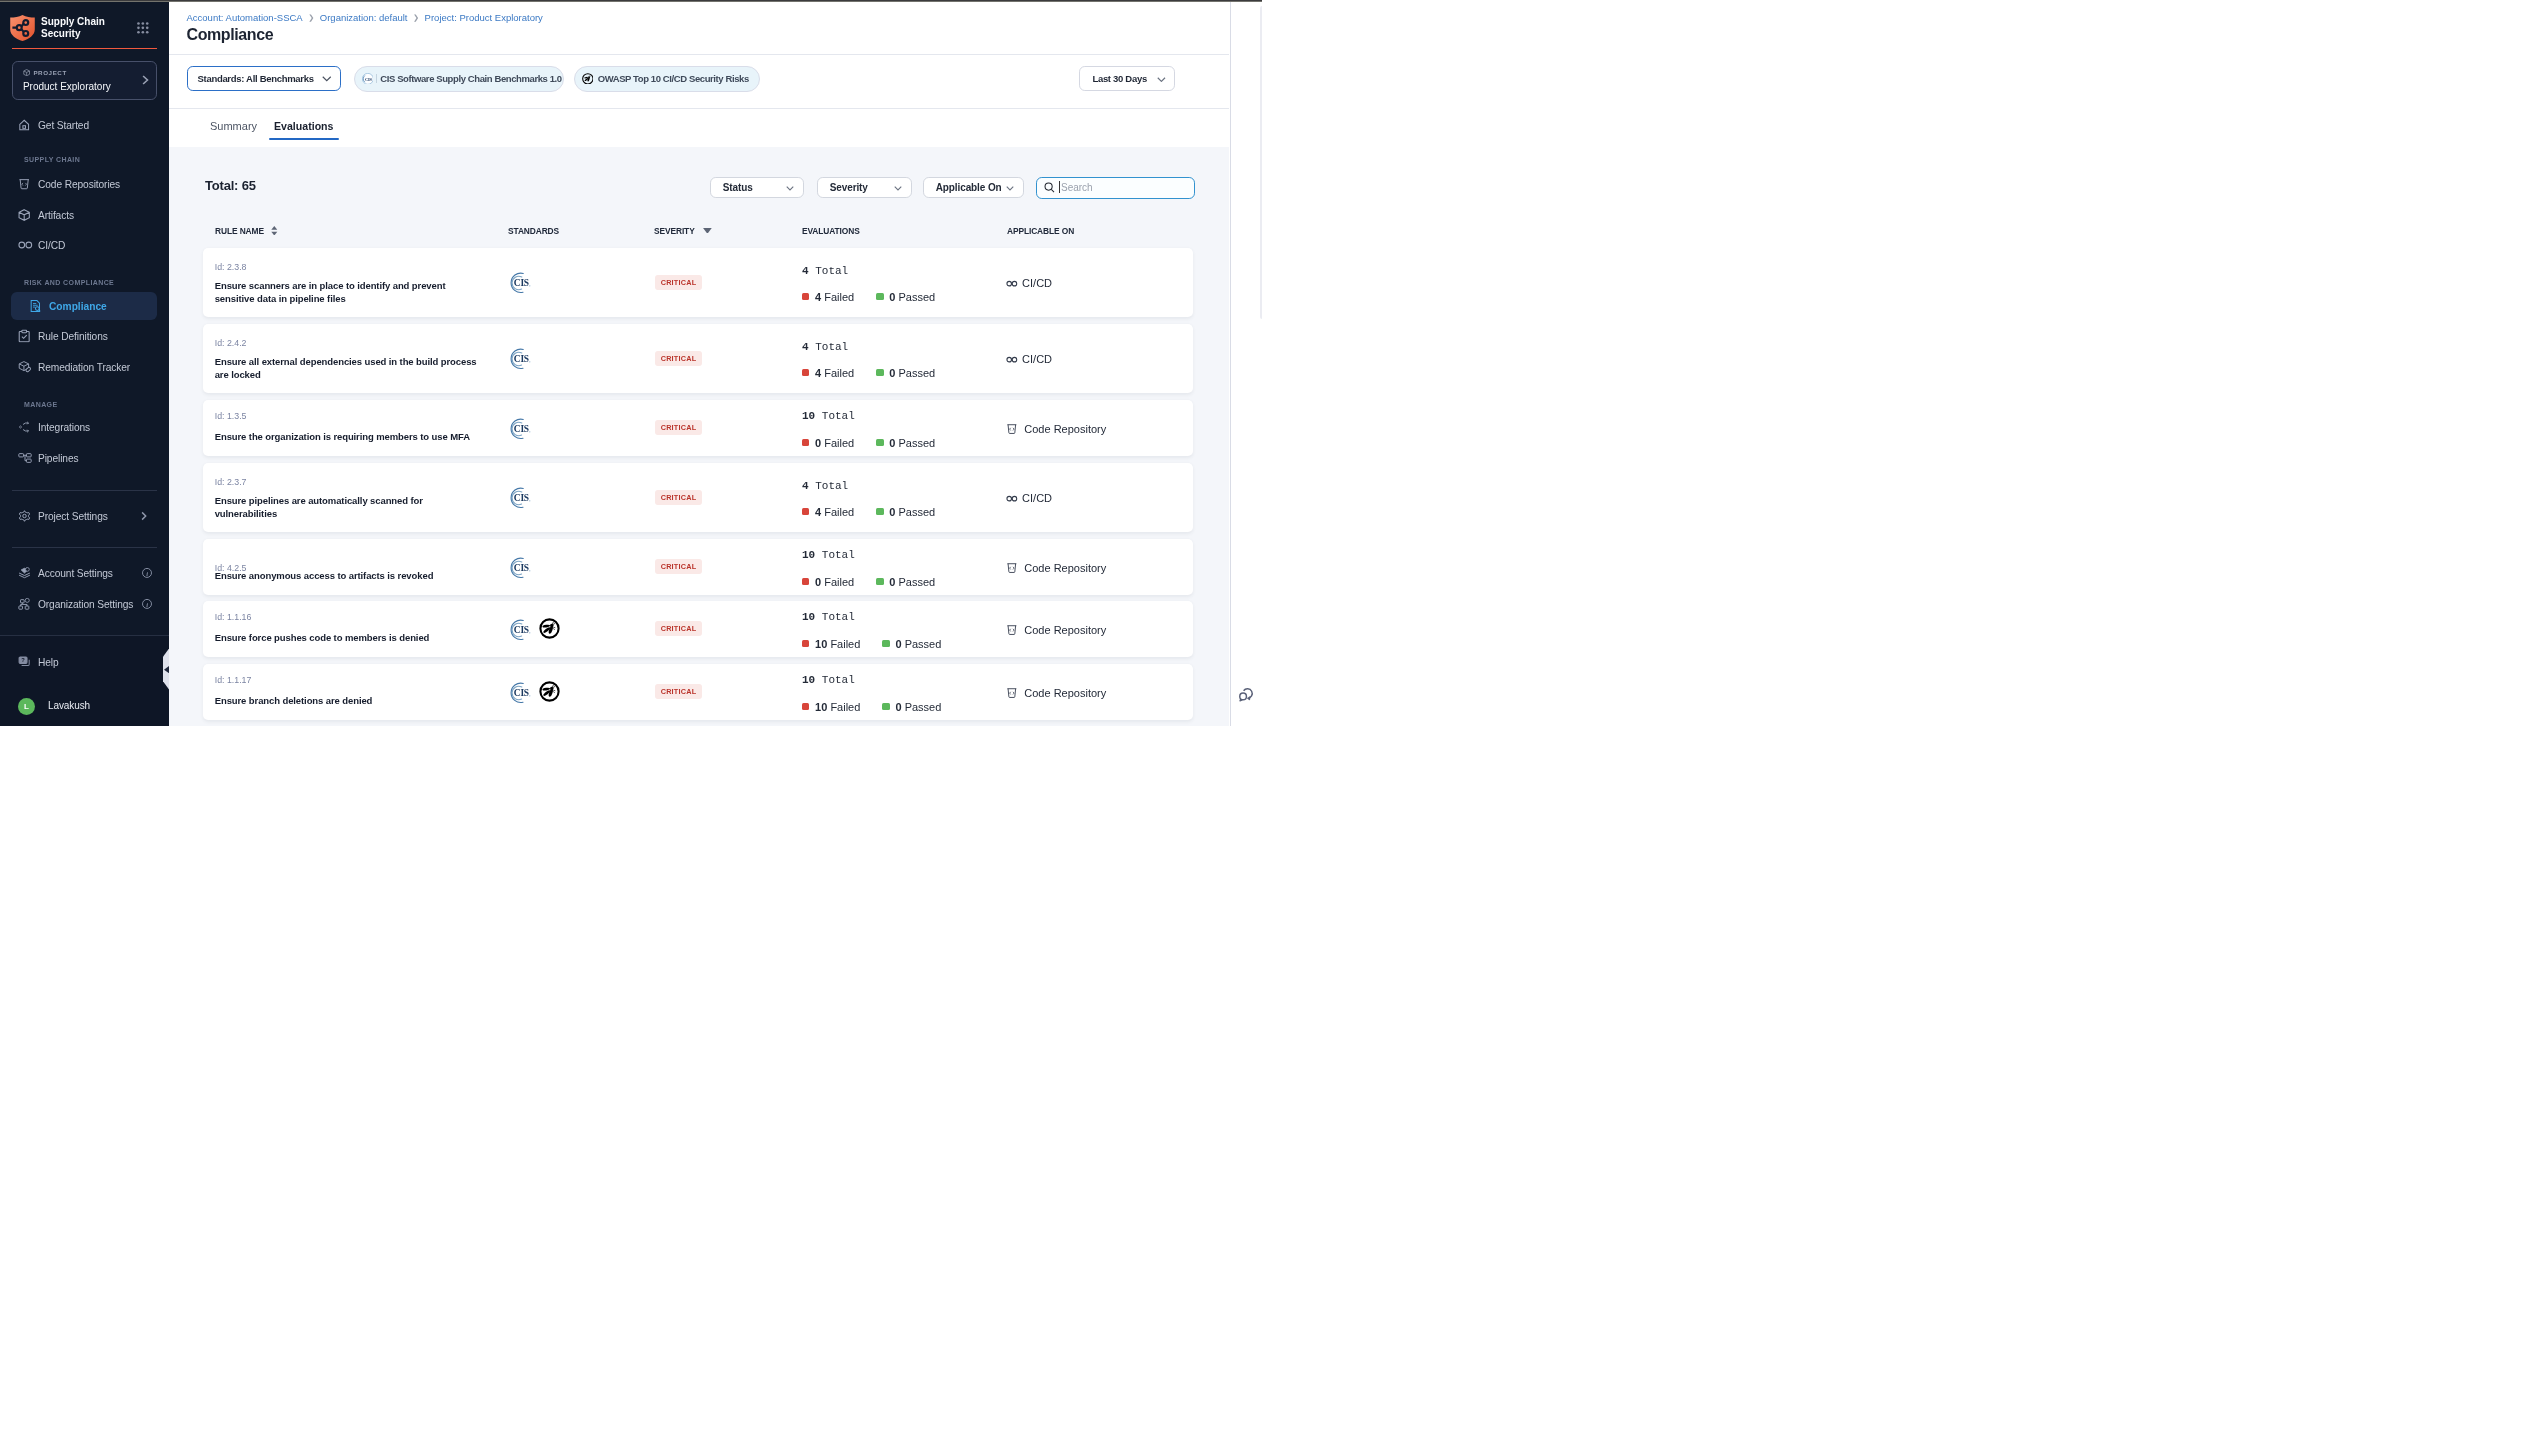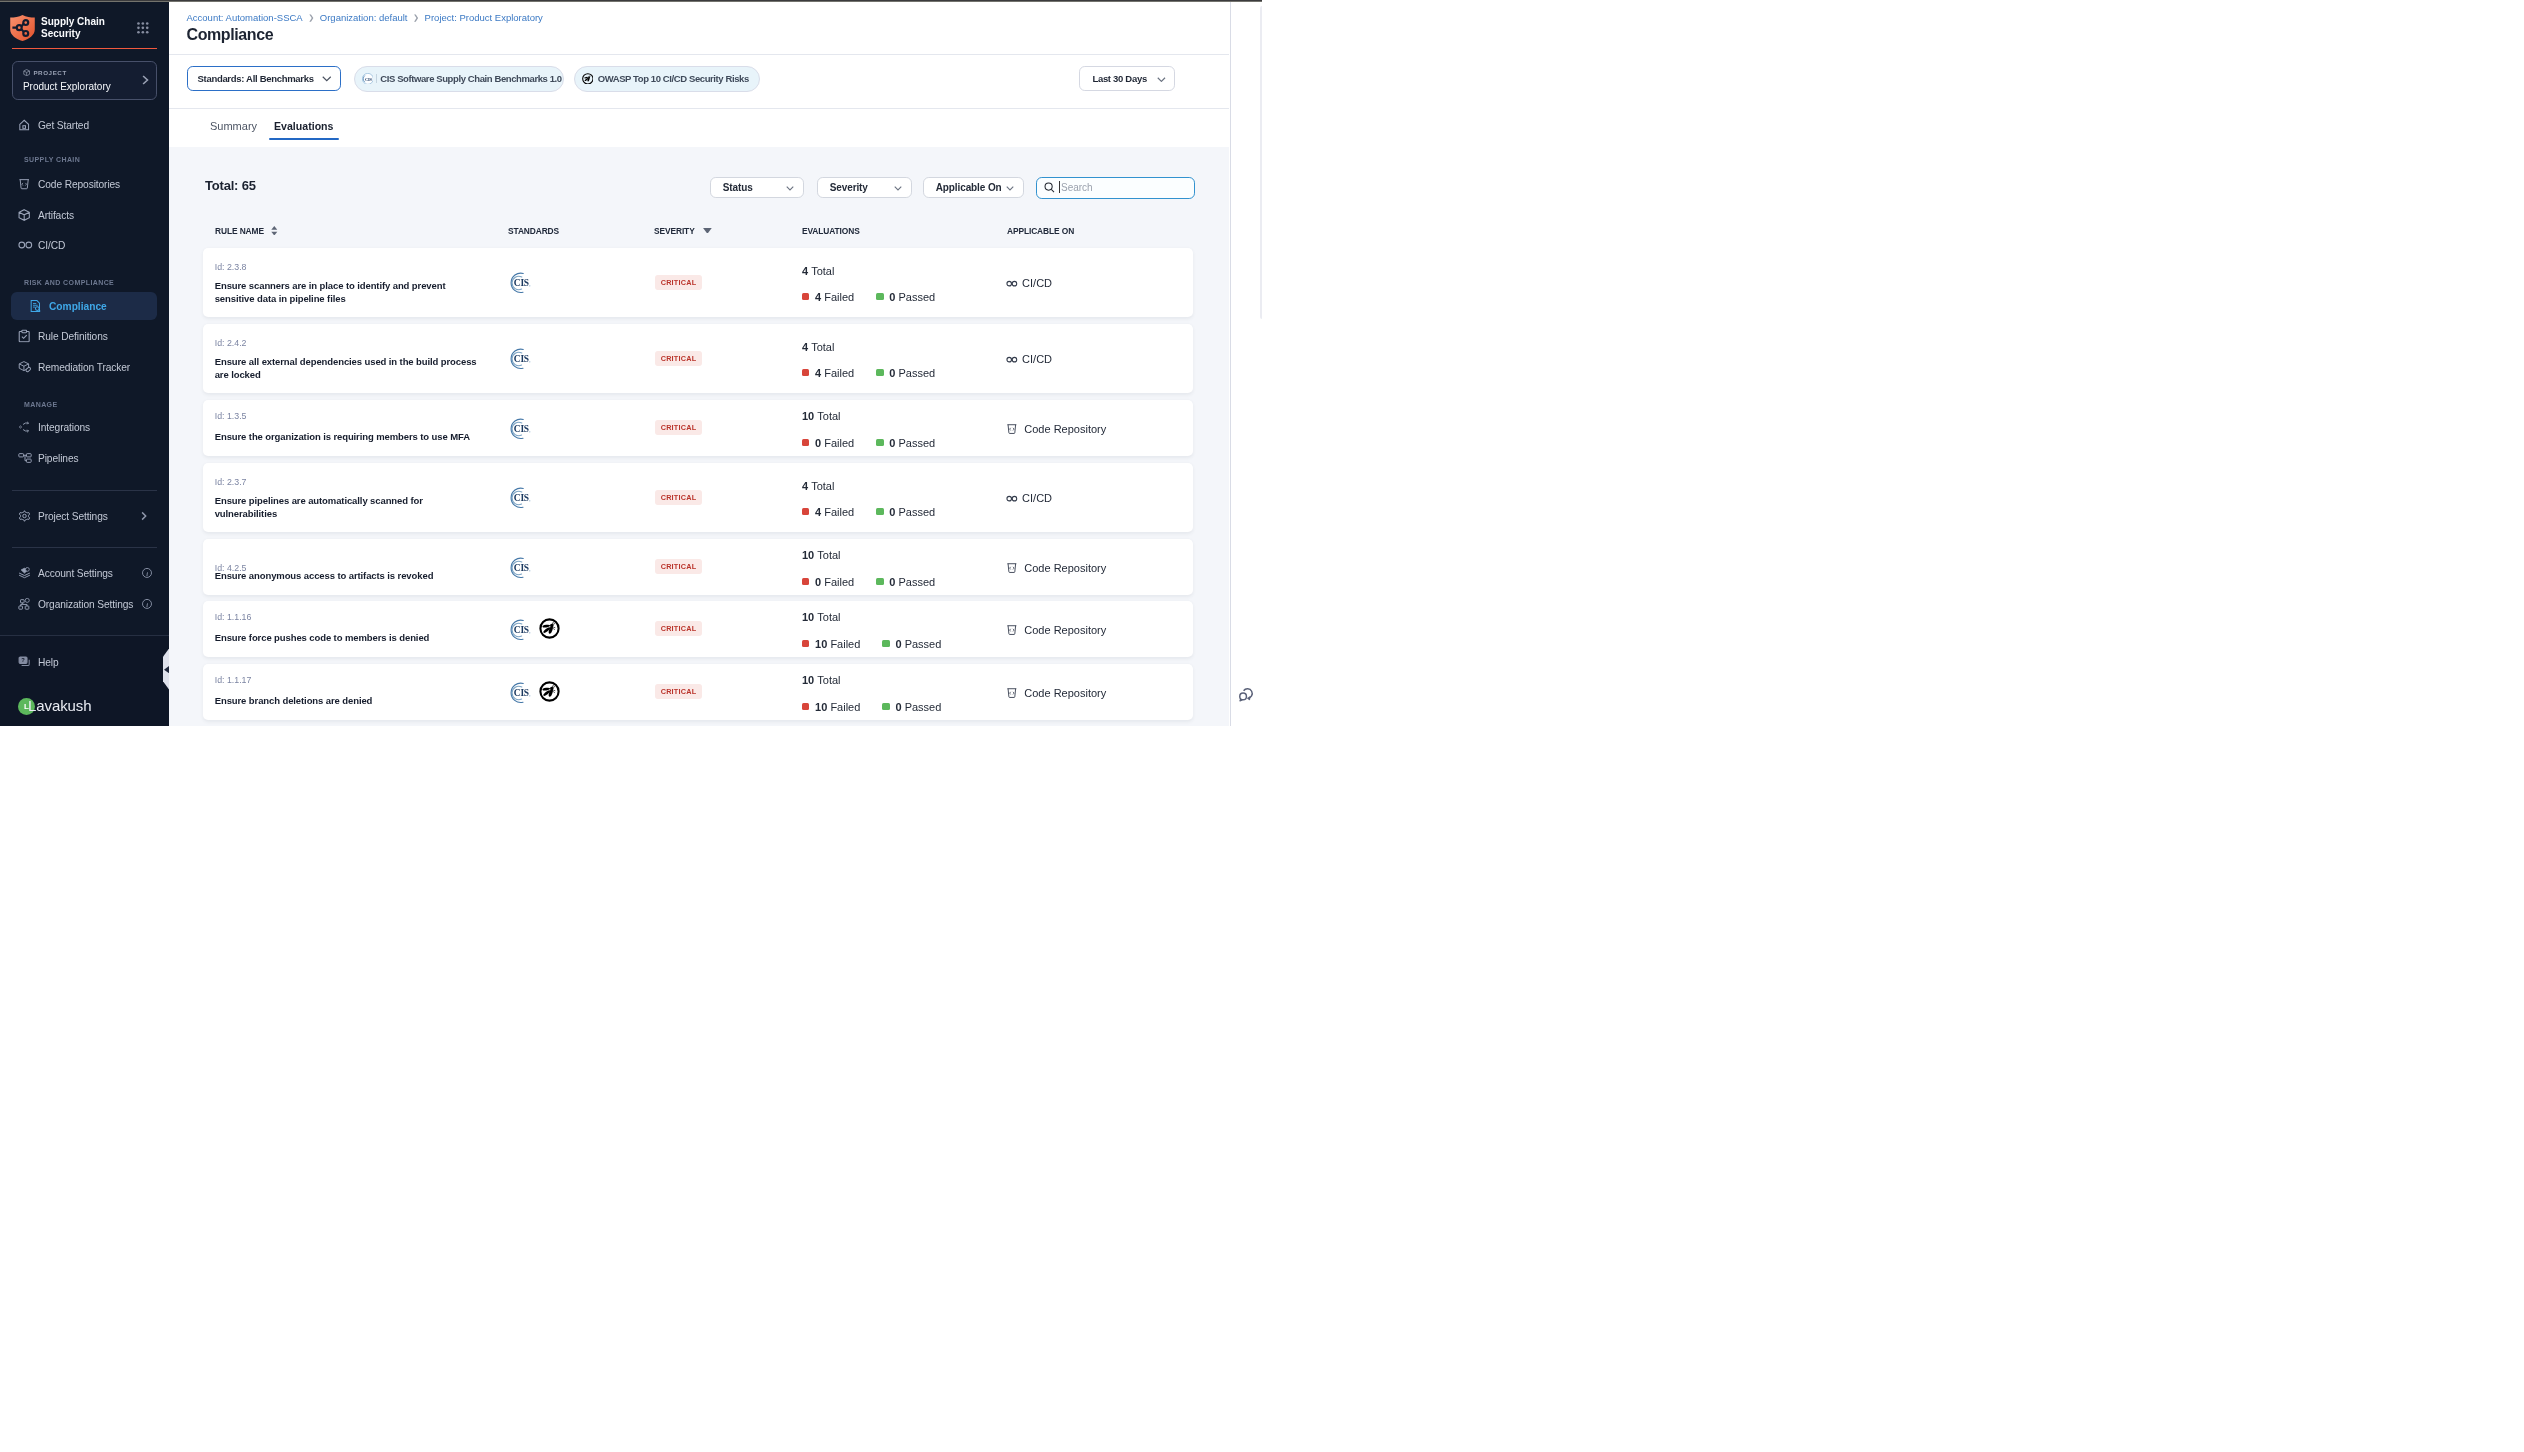--- a/index.html
+++ b/index.html
@@ -51,21 +51,21 @@
 .fbtn { position:absolute; top:30px; height:21px; border:0.7px solid #d3d7df; border-radius:5.8px; background:#fff; }
 .fbtn .t { position:absolute; left:11.7px; top:50%; transform:translateY(-50%); font-size:10px; font-weight:bold; letter-spacing:-0.1px; color:#242b38; }
 #fsearch { position:absolute; left:867px; top:30px; width:159px; height:22px; border:1.1px solid #3292cf; border-radius:5.8px; background:#fbfeff; }
 
 .th { position:absolute; top:79px; font-size:8.4px; font-weight:bold; color:#20293a; letter-spacing:-0.1px; }
 
 .card { position:absolute; left:34px; width:990px; background:#fff; border-radius:5.1px; box-shadow:0 1.5px 3.7px rgba(40,50,70,0.07); }
 .rid { position:absolute; left:11.7px; font-size:8.8px; color:#7b84a2; }
 .rtitle { position:absolute; left:11.7px; font-size:9.5px; font-weight:bold; letter-spacing:-0.1px; color:#161d2d; line-height:13.5px; width:351px; }
 .badge { position:absolute; left:452px; width:47px; height:15px; background:#fae9e7; border-radius:2.9px; color:#ba332a; font-size:7.3px; font-weight:bold; letter-spacing:0.2px; text-align:center; line-height:15px; }
-.evline1 { position:absolute; left:599px; font-size:11px; color:#242b38; }
+.evline1 { position:absolute; left:599px; font-size:11px; color:#242b38;font-family:Liberation Mono, monospace; }
 .evline2 { position:absolute; left:599px; font-size:11px; color:#242b38; display:flex; align-items:center; }
 .sq { display:inline-block; width:7.3px; height:7.3px; border-radius:1.5px; margin-right:5.8px; }
 .appl { position:absolute; left:803px; font-size:11px; color:#232a38; display:flex; align-items:center; white-space:nowrap; }
 b.n { font-weight:bold; }
 </style>
 </head>
 <body>
 <div id="page">
   <div id="topstrip"></div>
 
@@ -232,21 +232,21 @@
         <text x="4.6" y="9" font-size="8" fill="#0e1626" stroke="none" font-weight="bold">?</text>
       </svg>
       <div class="txt">Help</div>
     </div>
     <div id="collapse"></div>
     <svg class="abs" style="left:164px;top:664px" width="5.1" height="7.3" viewBox="0 0 7 10">
         <path d="M7 0 L0 5 L7 10 Z" fill="#20283c"></path>
       </svg>
     <div id="avatar">L</div>
     <div class="sb-item" style="top:695px">
-        <div class="txt" style="left:28px;color:#e9ecf3;font-size:15px;">Lavakush</div>
+        <div class="txt" style="left:48px;color:#e9ecf3;font-size:10px;">Lavakush</div>
       </div>
   </div>
 
   <div id="main">
     <div id="crumbs">Account: Automation-SSCA<span class="sep">❯</span>Organization: default<span class="sep">❯</span>Project: Product Exploratory</div>
     <div id="h1">Compliance</div>
     <div class="hdiv" style="top:52px"></div>
 
     <div id="stdsel">
       <div class="t">Standards: All Benchmarks</div>

